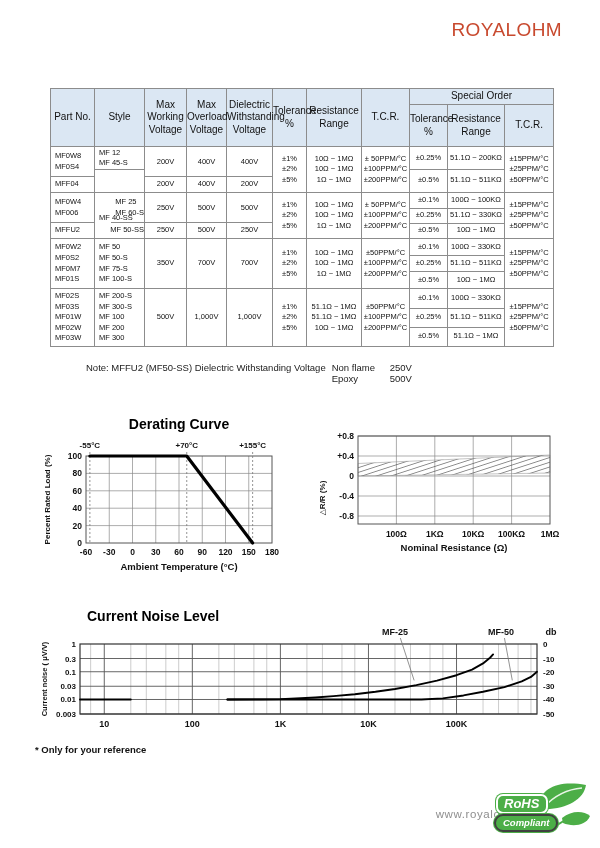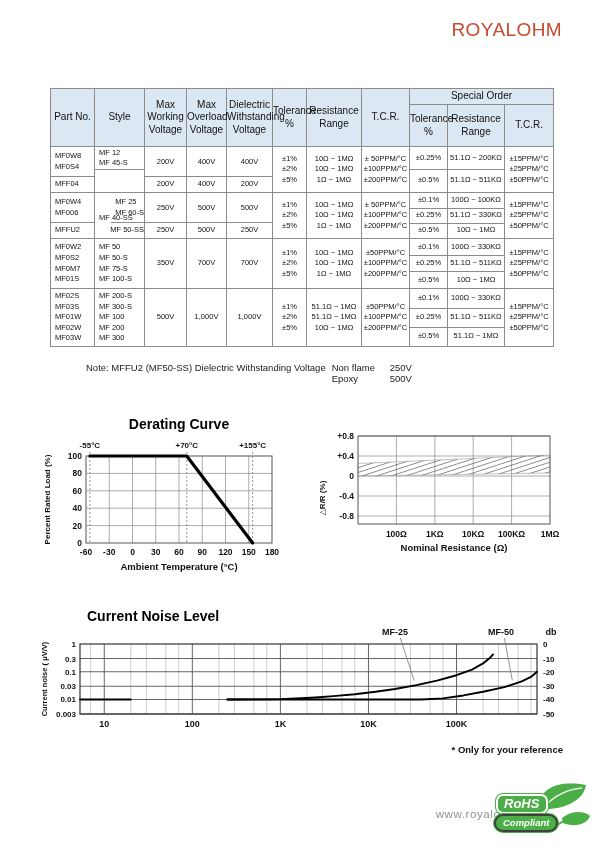--- a/index.html
+++ b/index.html
@@ -31,21 +31,21 @@
 
   
   .chart { position:absolute; }
   .chart-title { font-size:14px; font-weight:bold; color:#000; }
   .chart-derating { left:38px; top:416px; width:272px; }
   .chart-derating .chart-title { margin-left:48px; width:186px; text-align:center; }
   .chart-loadlife { left:312px; top:416px; width:260px; }
   .chart-loadlife .chart-title { margin-left:46px; }
   .chart-noise { left:35px; top:608px; width:540px; }
   .chart-noise .chart-title { margin-left:52px; }
-  .noise-footnote { text-align:right; margin-right:12px; margin-top:0px; font-size:9.5px; font-weight:bold; }
+  .noise-footnote { text-align:left; margin-right:12px; margin-top:0px; font-size:9.5px; font-weight:bold; }
   svg text { font-family:"Liberation Sans","DejaVu Sans",sans-serif; }
 
   
   .footer-url { position:absolute; left:0; top:808px; width:545px; text-align:right;
                 font-size:11.5px; color:#8f8f8f; letter-spacing:.6px; }
   .rohs { position:absolute; left:494px; top:782px; width:98px; height:56px; }
   .rohs svg { position:absolute; left:0; top:0; }
   .rohs-badge { position:absolute; left:2px; top:12px; background:#4cae47; color:#fff;
                 font-weight:bold; font-style:italic; font-size:13px; padding:0 7px 1px 6px;
                 border:2px solid #fff; border-radius:7px; box-shadow:0 0 0 1px #4cae47; }

